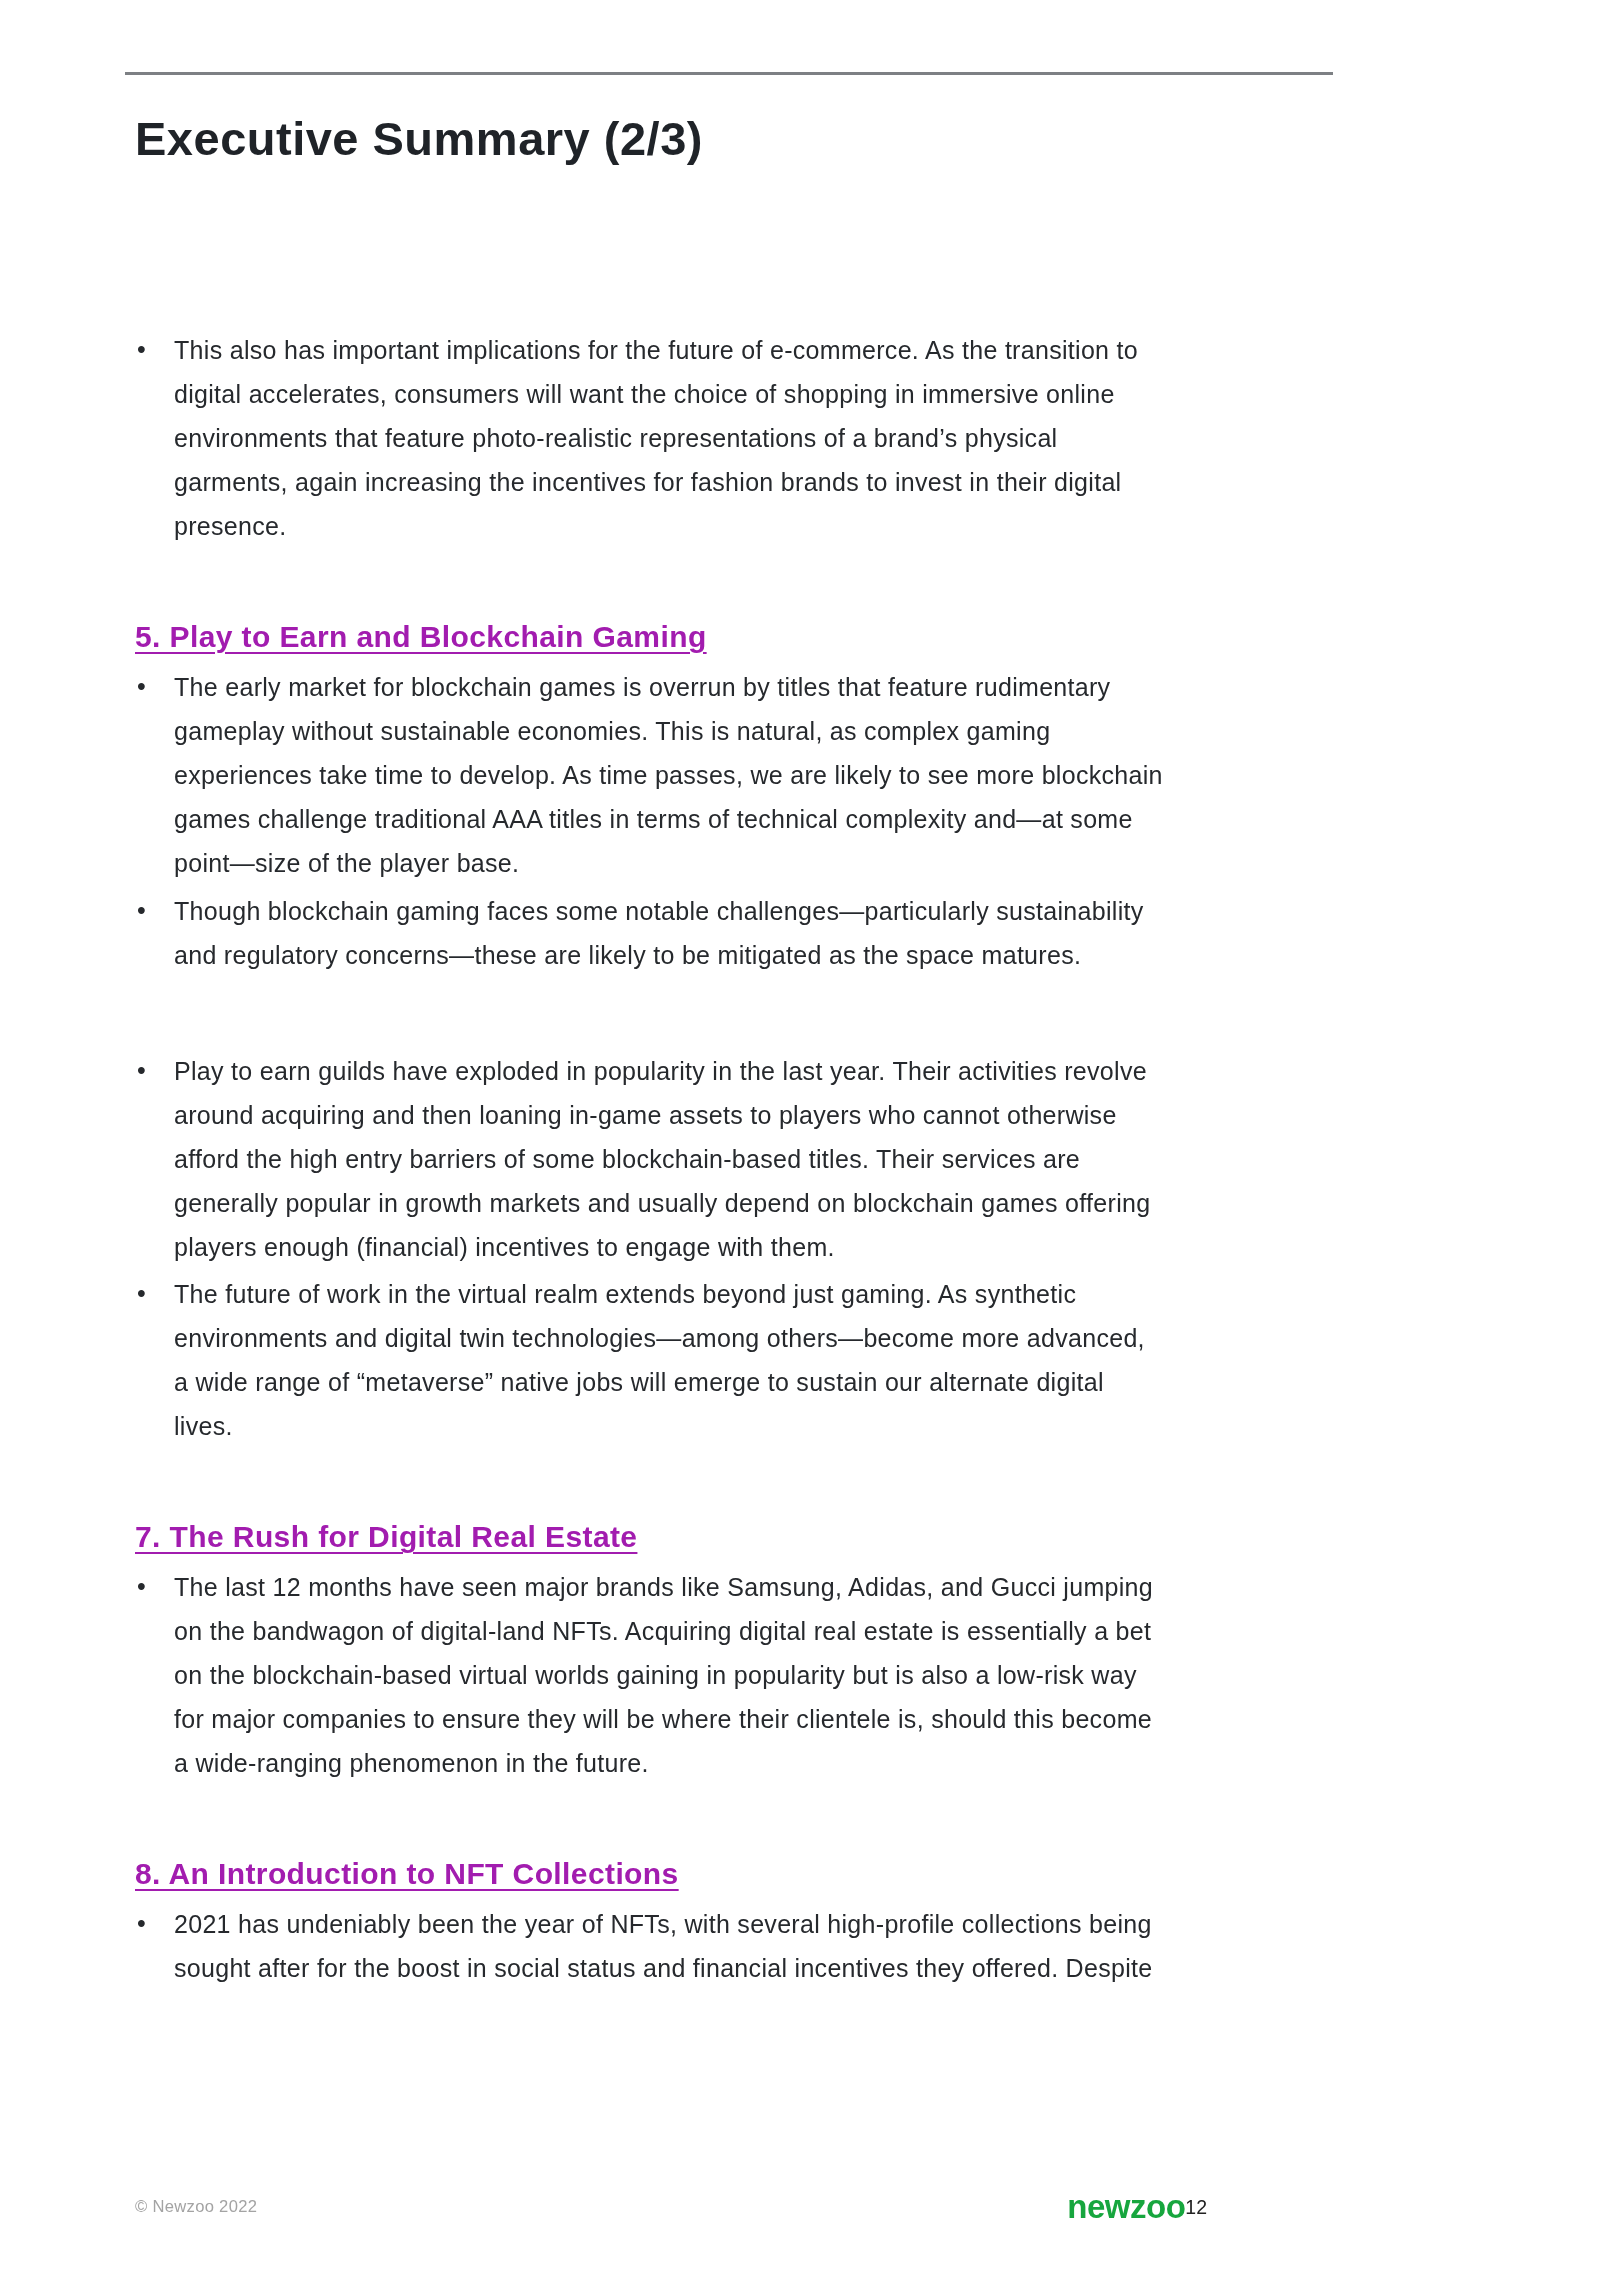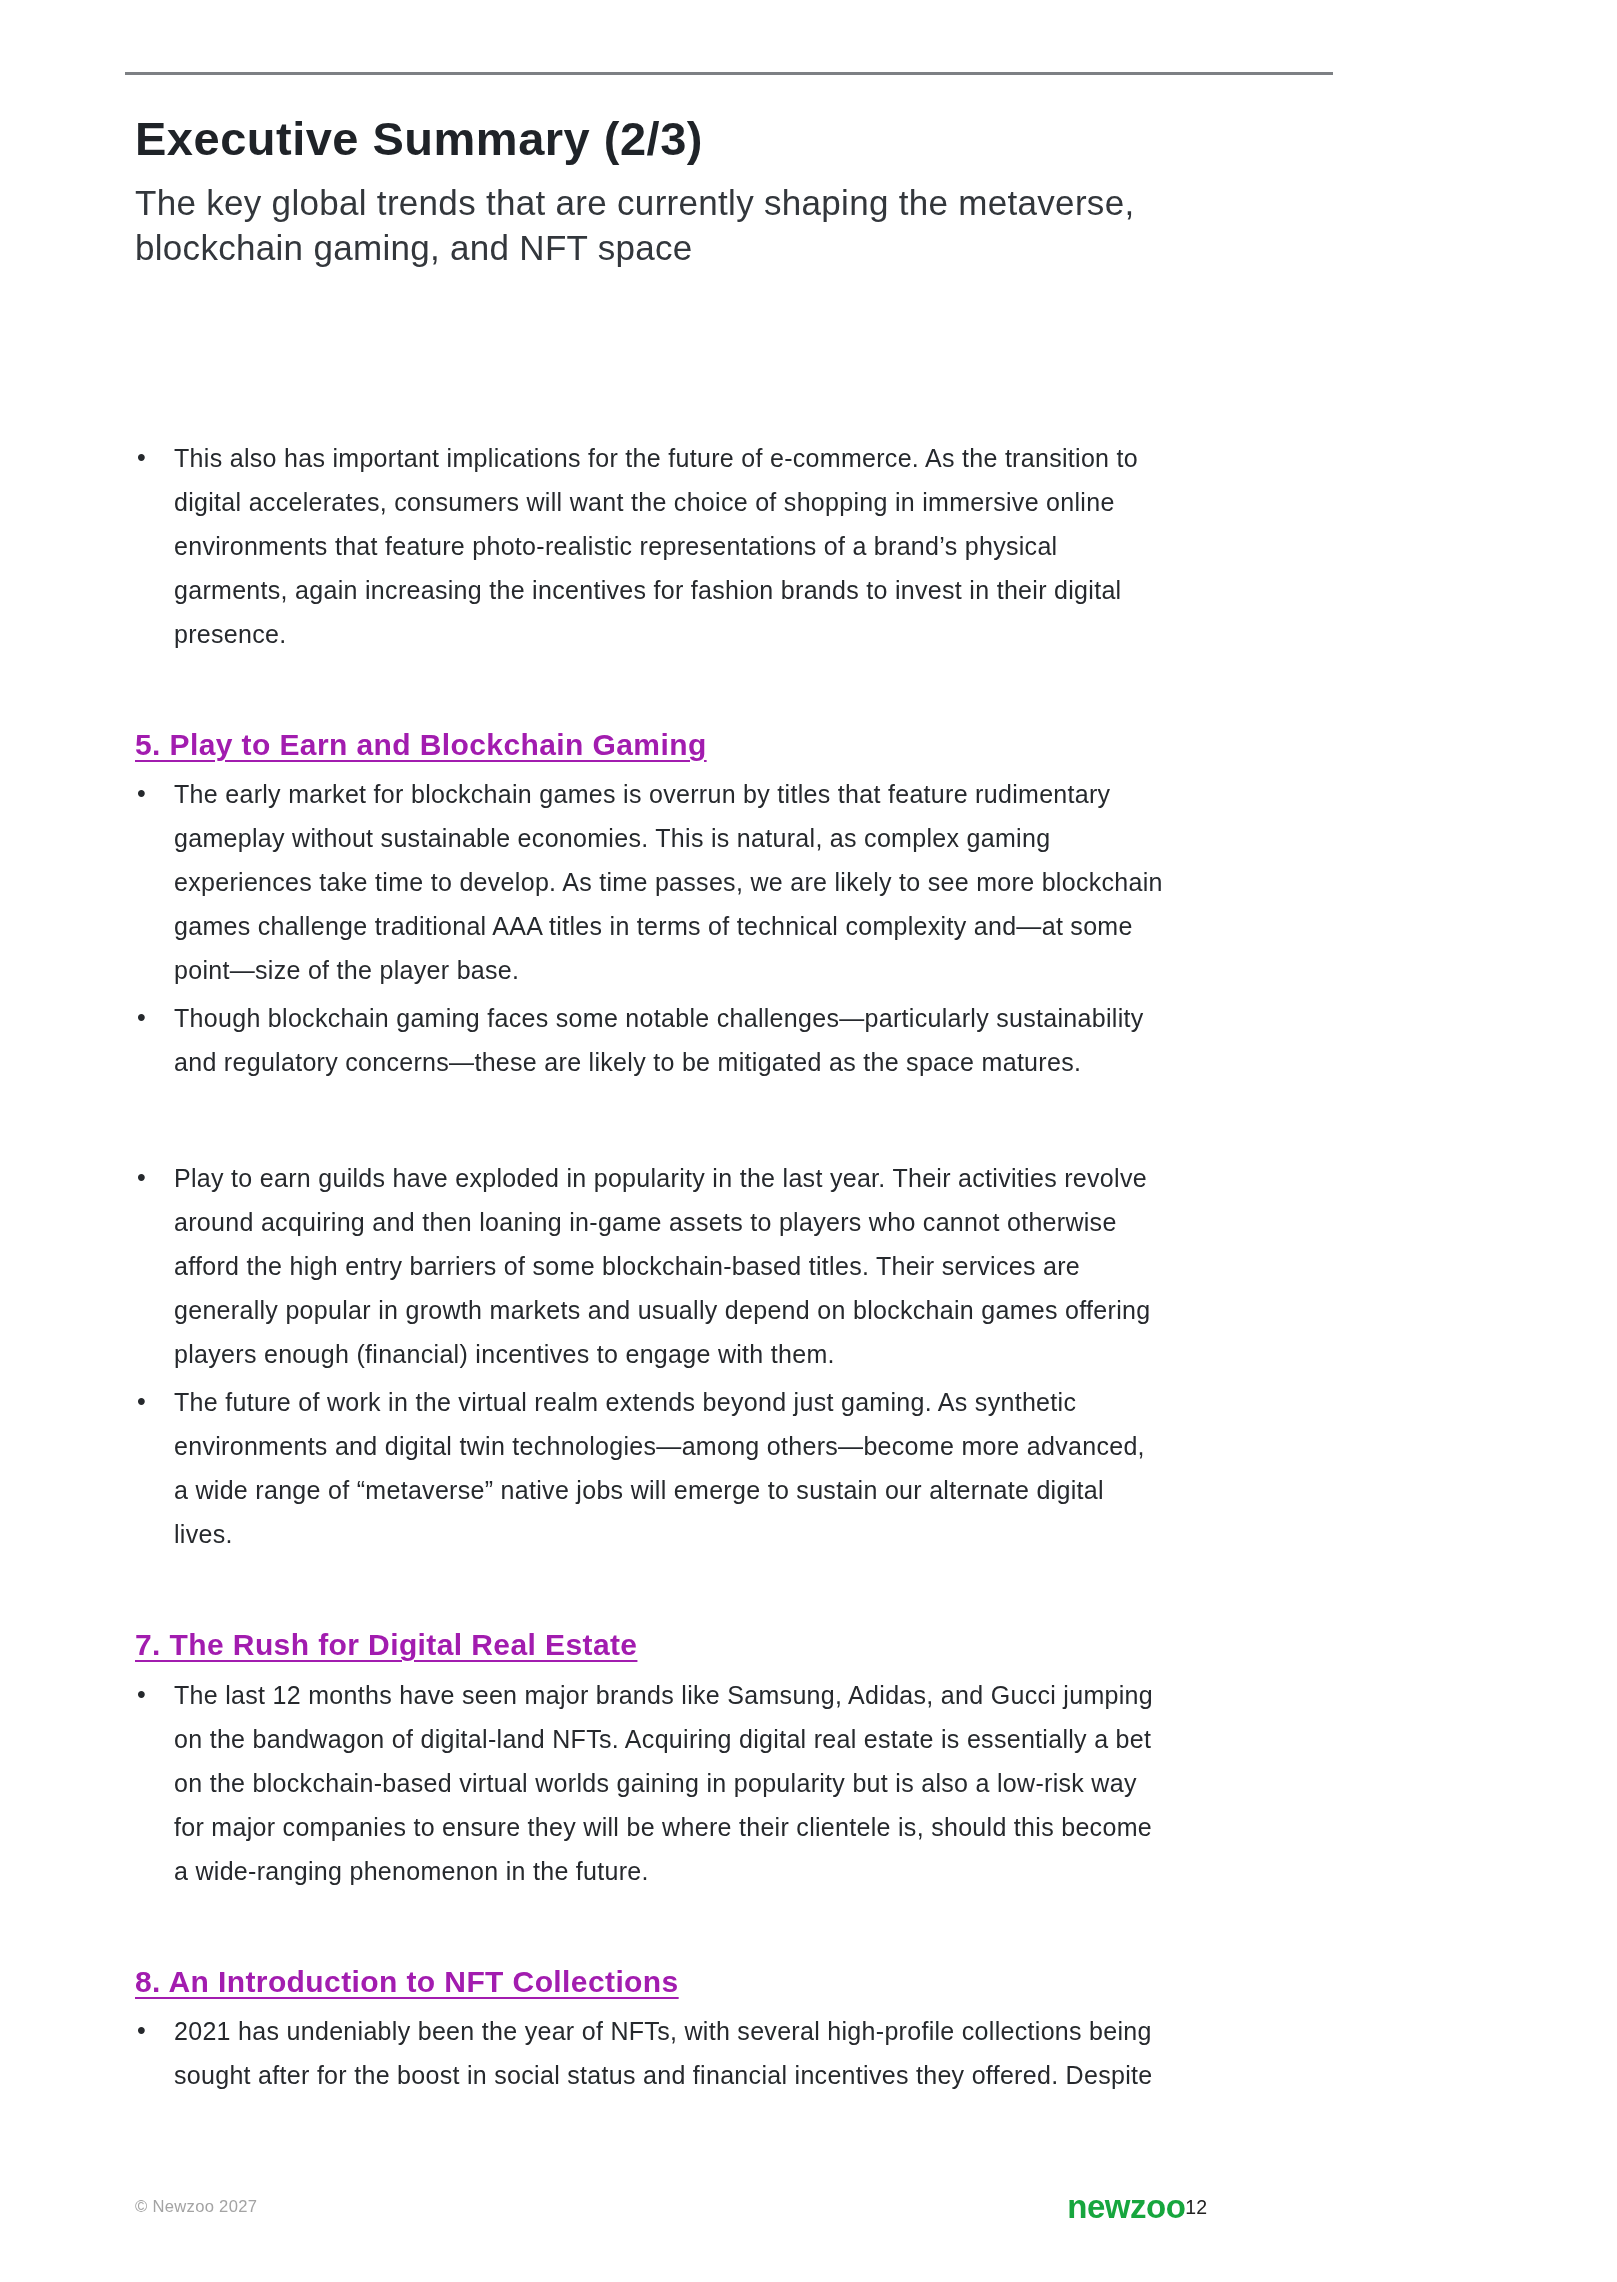--- a/index.html
+++ b/index.html
@@ -100,22 +100,20 @@
 <body>
 
 <div class="page">
 
   <div class="top-rule"></div>
 
   <div class="content">
 
     <h1 class="title">Executive Summary (2/3)</h1>
 
-    <div class="subtitle">The key global trends that are currently shaping the metaverse,
-blockchain gaming, and NFT space</div>
 
     <ul class="bullets intro">
       <li>
         <span class="dot">•</span>
         <span class="bullet-text">This also has important implications for the future of e-commerce. As the transition to
 digital accelerates, consumers will want the choice of shopping in immersive online
 environments that feature photo-realistic representations of a brand’s physical
 garments, again increasing the incentives for fashion brands to invest in their digital
 presence.</span>
       </li>
@@ -181,21 +179,21 @@
           <span class="dot">•</span>
           <span class="bullet-text">2021 has undeniably been the year of NFTs, with several high-profile collections being
 sought after for the boost in social status and financial incentives they offered. Despite</span>
         </li>
       </ul>
     </div>
 
   </div>
 
   <div class="footer">
-    <span class="copyright">© Newzoo 2027</span>
+    <span class="copyright">© Newzoo 2022</span>
     <div class="footer-right">
       <span class="logo">newzoo</span>
       <span class="page-number">12</span>
     </div>
   </div>
 
 </div>
 
 
 </body></html>

